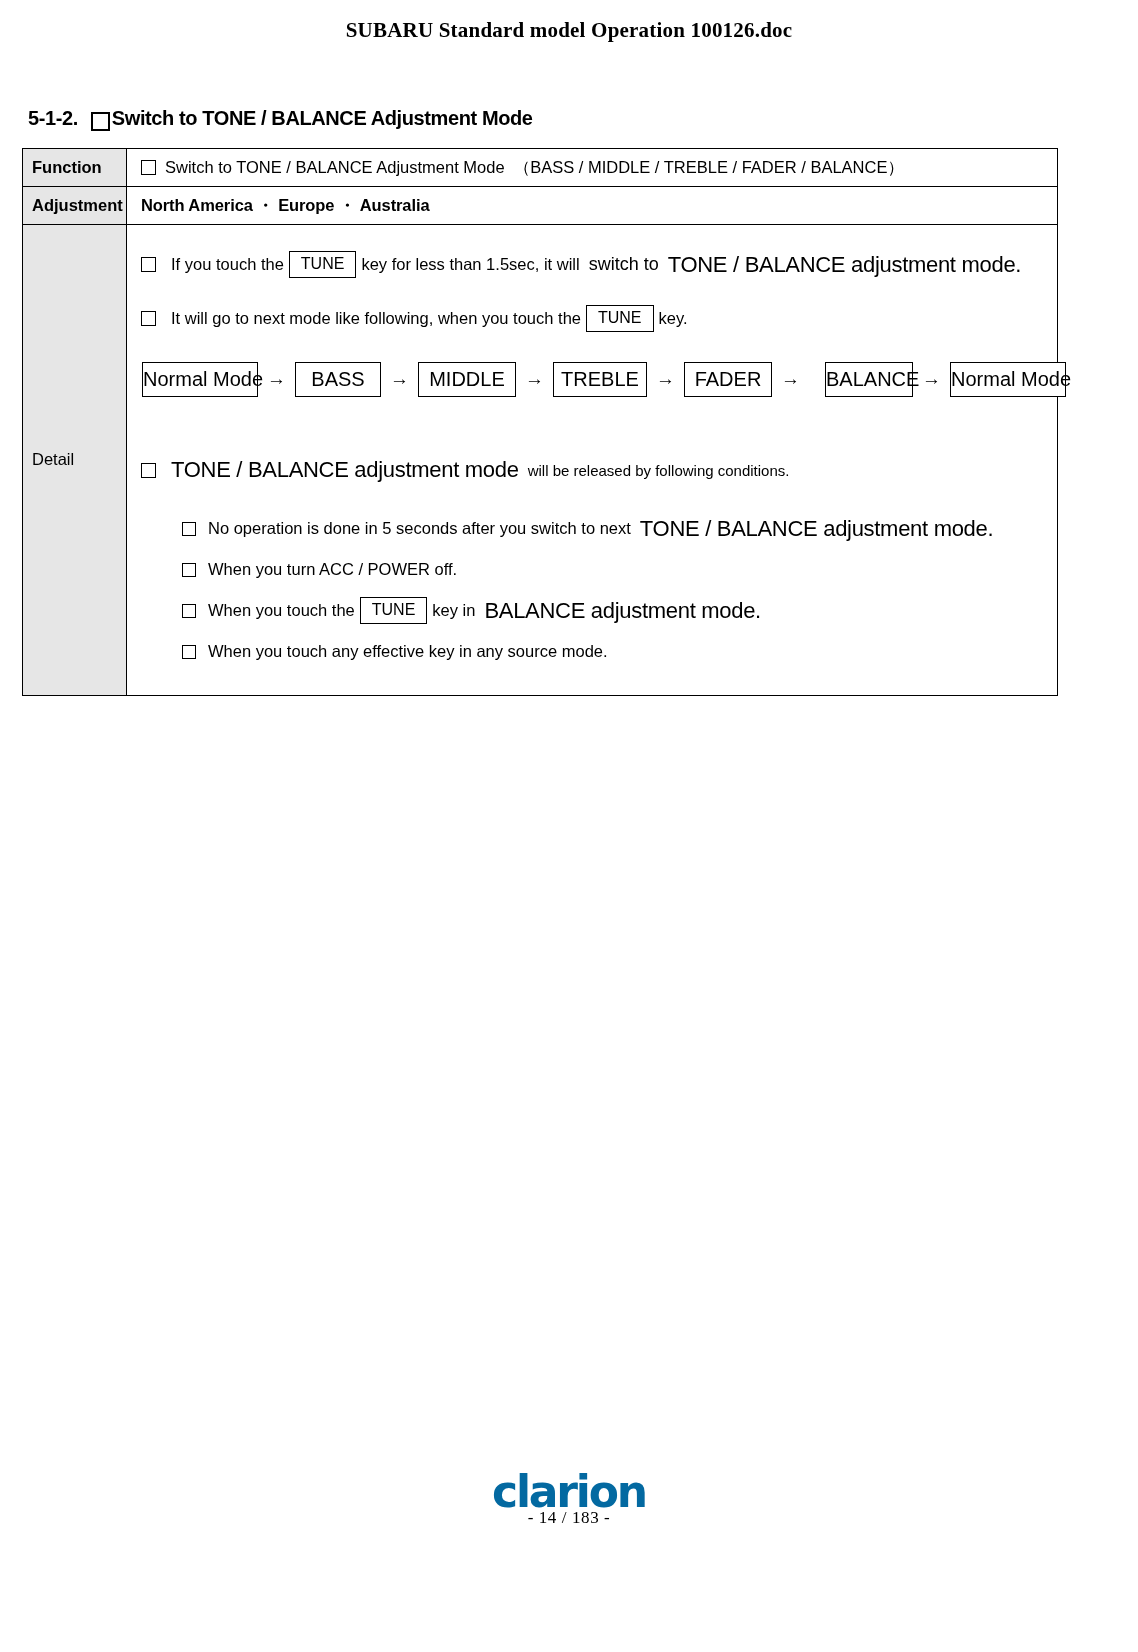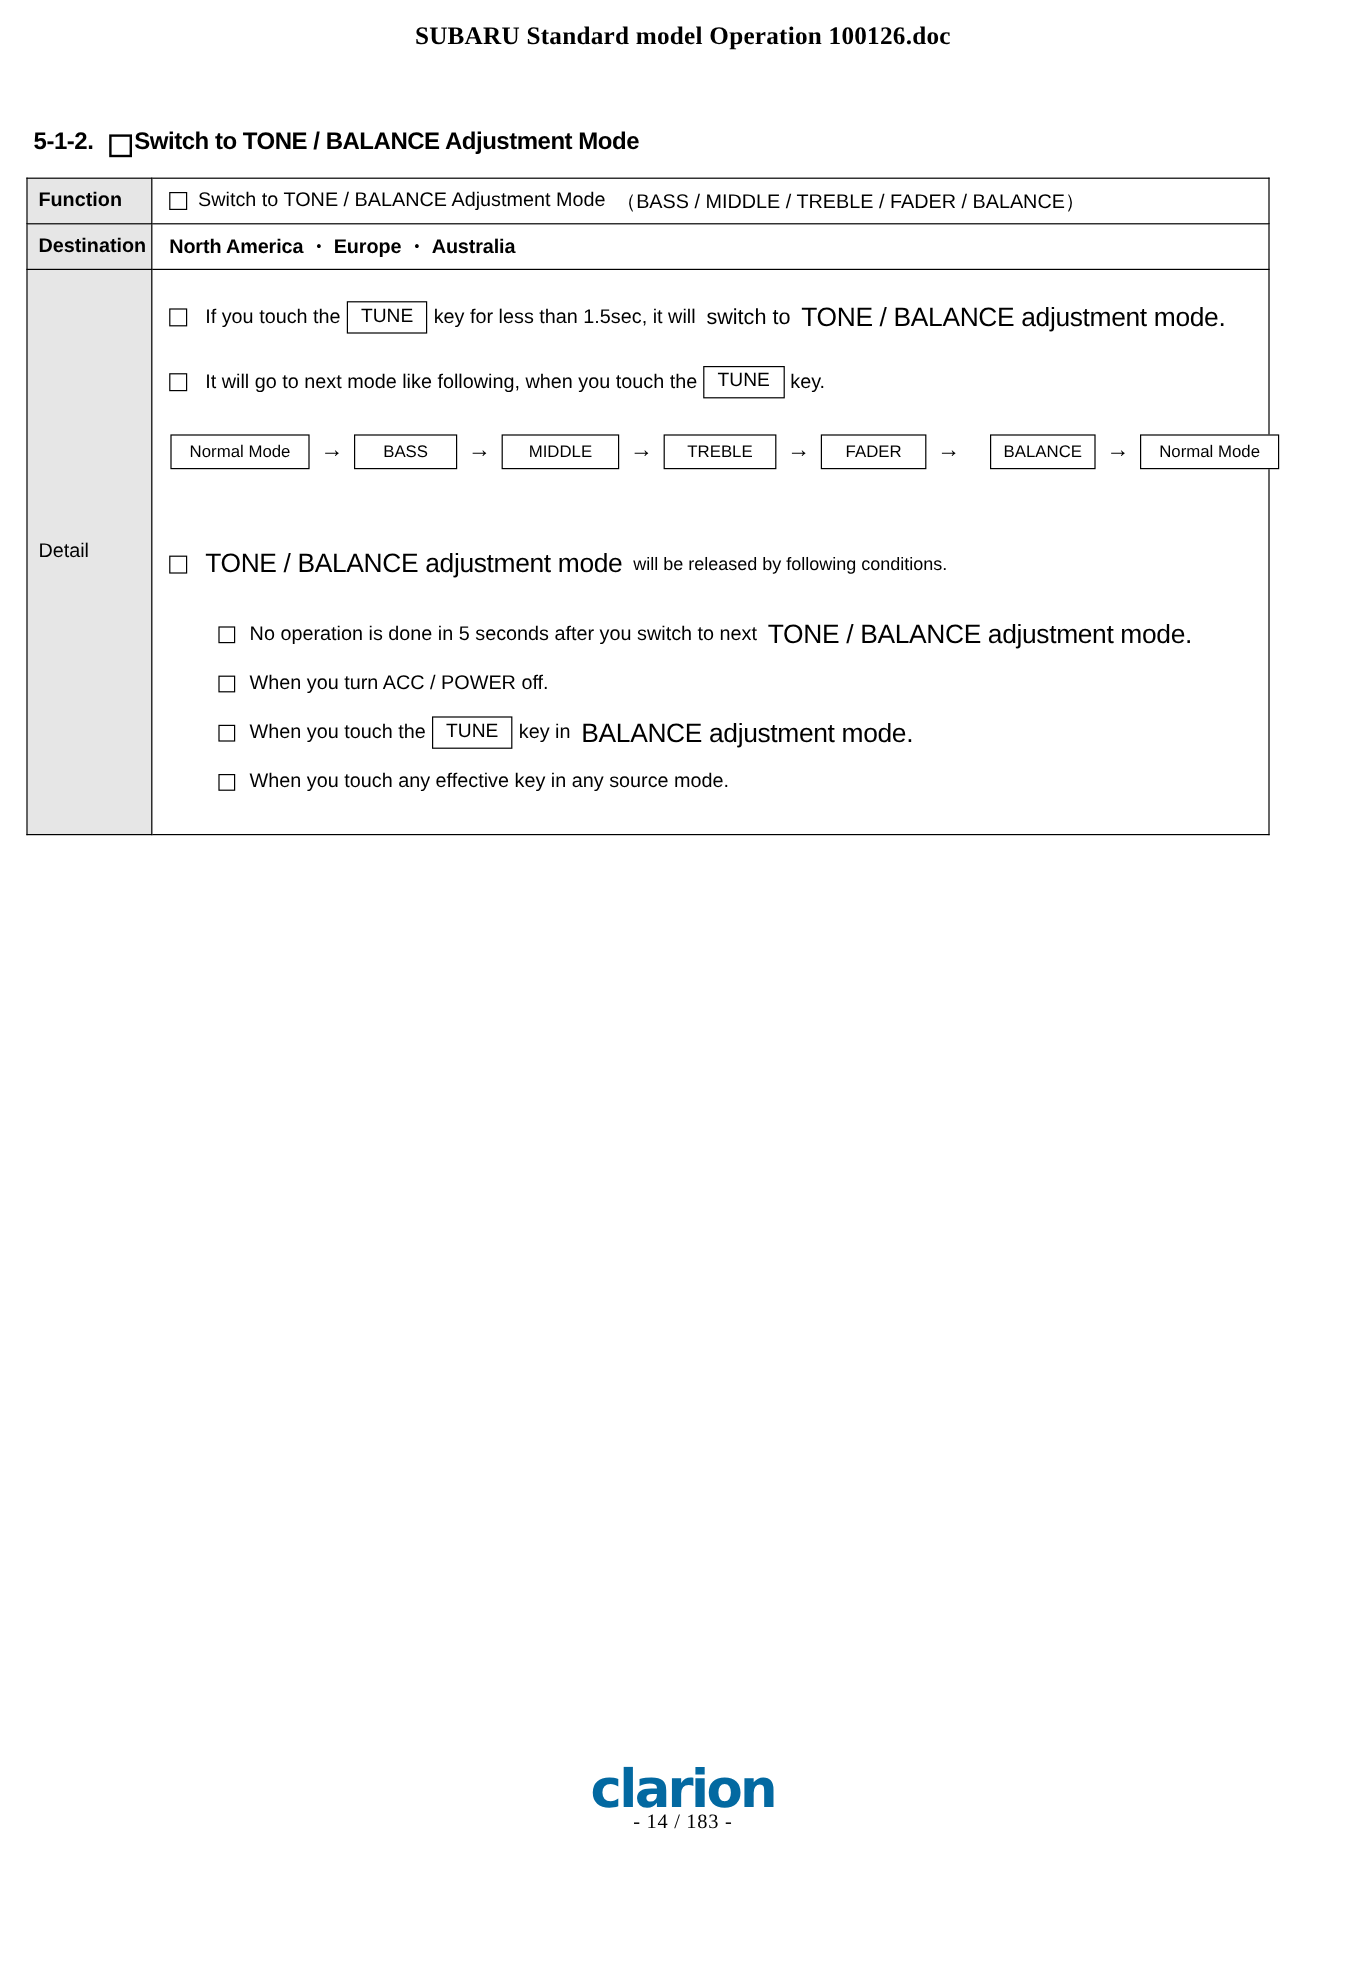--- a/index.html
+++ b/index.html
@@ -149,21 +149,21 @@
     position: absolute;
     left: 15px;
     top: 137px;
     display: flex;
     align-items: center;
     white-space: nowrap;
   }
   .chain-box {
     border: 1.4px solid #000;
     background: #fff;
-    font-size: 14px;
+    font-size: 20px;
     line-height: 1;
     padding: 6px 0 7px 0;
     text-align: center;
     box-sizing: border-box;
   }
   .cb-w1 { width: 116px; }
   .cb-w2 { width: 86px; }
   .cb-w3 { width: 98px; }
   .cb-w4 { width: 94px; }
   .cb-w5 { width: 88px; }
@@ -242,21 +242,21 @@
           <span class="gap-s"></span>
           <span>Switch to TONE / BALANCE Adjustment Mode</span>
           <span class="gap-s"></span>
           <span>（BASS / MIDDLE / TREBLE / FADER / BALANCE）</span>
         </div>
       </td>
     </tr>
 
 
     <tr class="row-dest">
-      <td class="lbl-col mid">Destination</td>
+      <td class="lbl-col mid">Adjustment</td>
       <td class="val-col">
         <div class="dest-text">North America  ・  Europe  ・  Australia</div>
       </td>
     </tr>
 
     <tr>
       <td class="lbl-col detail-lbl">Detail</td>
       <td class="detail-cell">
         <div class="detail-body">
 

